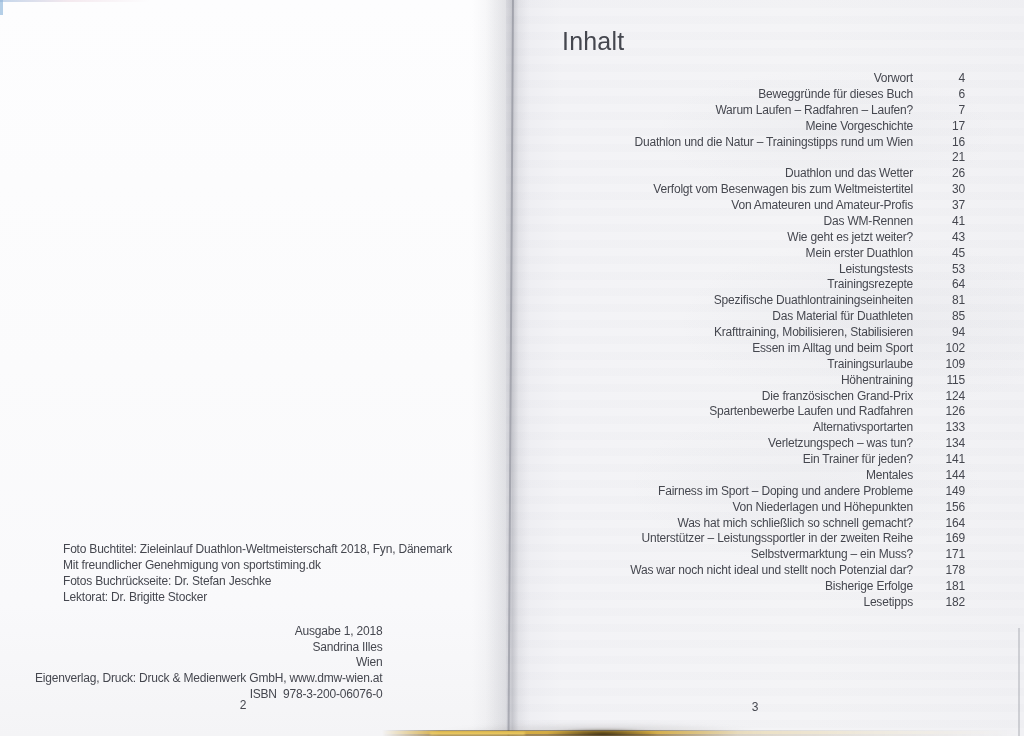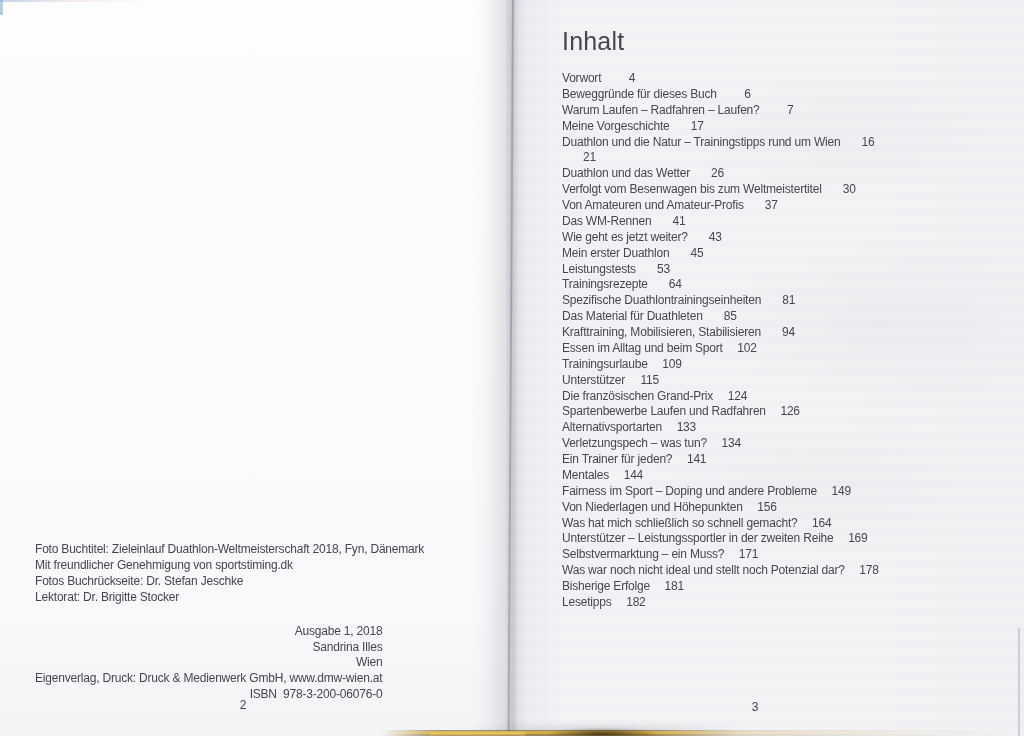--- a/index.html
+++ b/index.html
@@ -68,38 +68,38 @@
     position:absolute;left:430px;bottom:1px;width:95px;height:3px;pointer-events:none;
     background:rgba(242,212,110,0.75);filter:blur(1px);
   }
   
   .corner-mark{position:absolute;left:0;top:0;width:3px;height:15px;background:#8fb7da;opacity:.65;}
   .top-line{position:absolute;left:0;top:0;width:150px;height:2px;
     background:linear-gradient(90deg,rgba(140,175,215,0.5),rgba(225,190,205,0.32) 45%,rgba(225,190,205,0) 100%);}
   .right-line{position:absolute;left:1018px;bottom:0;width:2px;height:108px;background:rgba(145,147,156,0.36);}
   
   .text-block{position:absolute;left:35px;}
-  .credits-block{top:541px;}
+  .credits-block{top:541px;margin-left:28px;}
   .imprint-block{top:624px;text-align:right;}
   .text-line{
     font-size:12px;line-height:16px;letter-spacing:-0.2px;white-space:pre-wrap;
   }
   .imprint-block .text-line{line-height:15.7px;}
   .pagenum{position:absolute;font-size:12px;text-align:center;width:16px;}
   .pagenum-left{left:235px;top:698px;}
   .pagenum-right{left:747px;top:700px;}
   
   .toc-heading{
     position:absolute;left:562px;top:30px;font-size:25px;line-height:23px;
     letter-spacing:0.2px;color:var(--ink);
   }
   .toc-list{position:absolute;left:562px;top:71px;width:403px;}
   .toc-row{
-    display:flex;justify-content:flex-start;align-items:baseline;
-    font-size:12px;line-height:15.88px;letter-spacing:-0.2px;
+    display:flex;justify-content:flex-end;align-items:baseline;
+    font-size:12px;line-height:15.88px;letter-spacing:-0.2px;gap:18px;
   }
   .toc-title{white-space:pre-wrap;}
   .toc-page{min-width:34px;text-align:right;}
 </style>
 </head>
 <body>
 
 <div class="scan">
 
   <div class="page-left">
@@ -192,21 +192,21 @@
       </div>
       <div class="toc-row">
         <span class="toc-title">Essen im Alltag und beim Sport</span>
         <span class="toc-page">102</span>
       </div>
       <div class="toc-row">
         <span class="toc-title">Trainingsurlaube</span>
         <span class="toc-page">109</span>
       </div>
       <div class="toc-row">
-        <span class="toc-title">Unterstützer</span>
+        <span class="toc-title">Höhentraining</span>
         <span class="toc-page">115</span>
       </div>
       <div class="toc-row">
         <span class="toc-title">Die französischen Grand-Prix</span>
         <span class="toc-page">124</span>
       </div>
       <div class="toc-row">
         <span class="toc-title">Spartenbewerbe Laufen und Radfahren</span>
         <span class="toc-page">126</span>
       </div>

